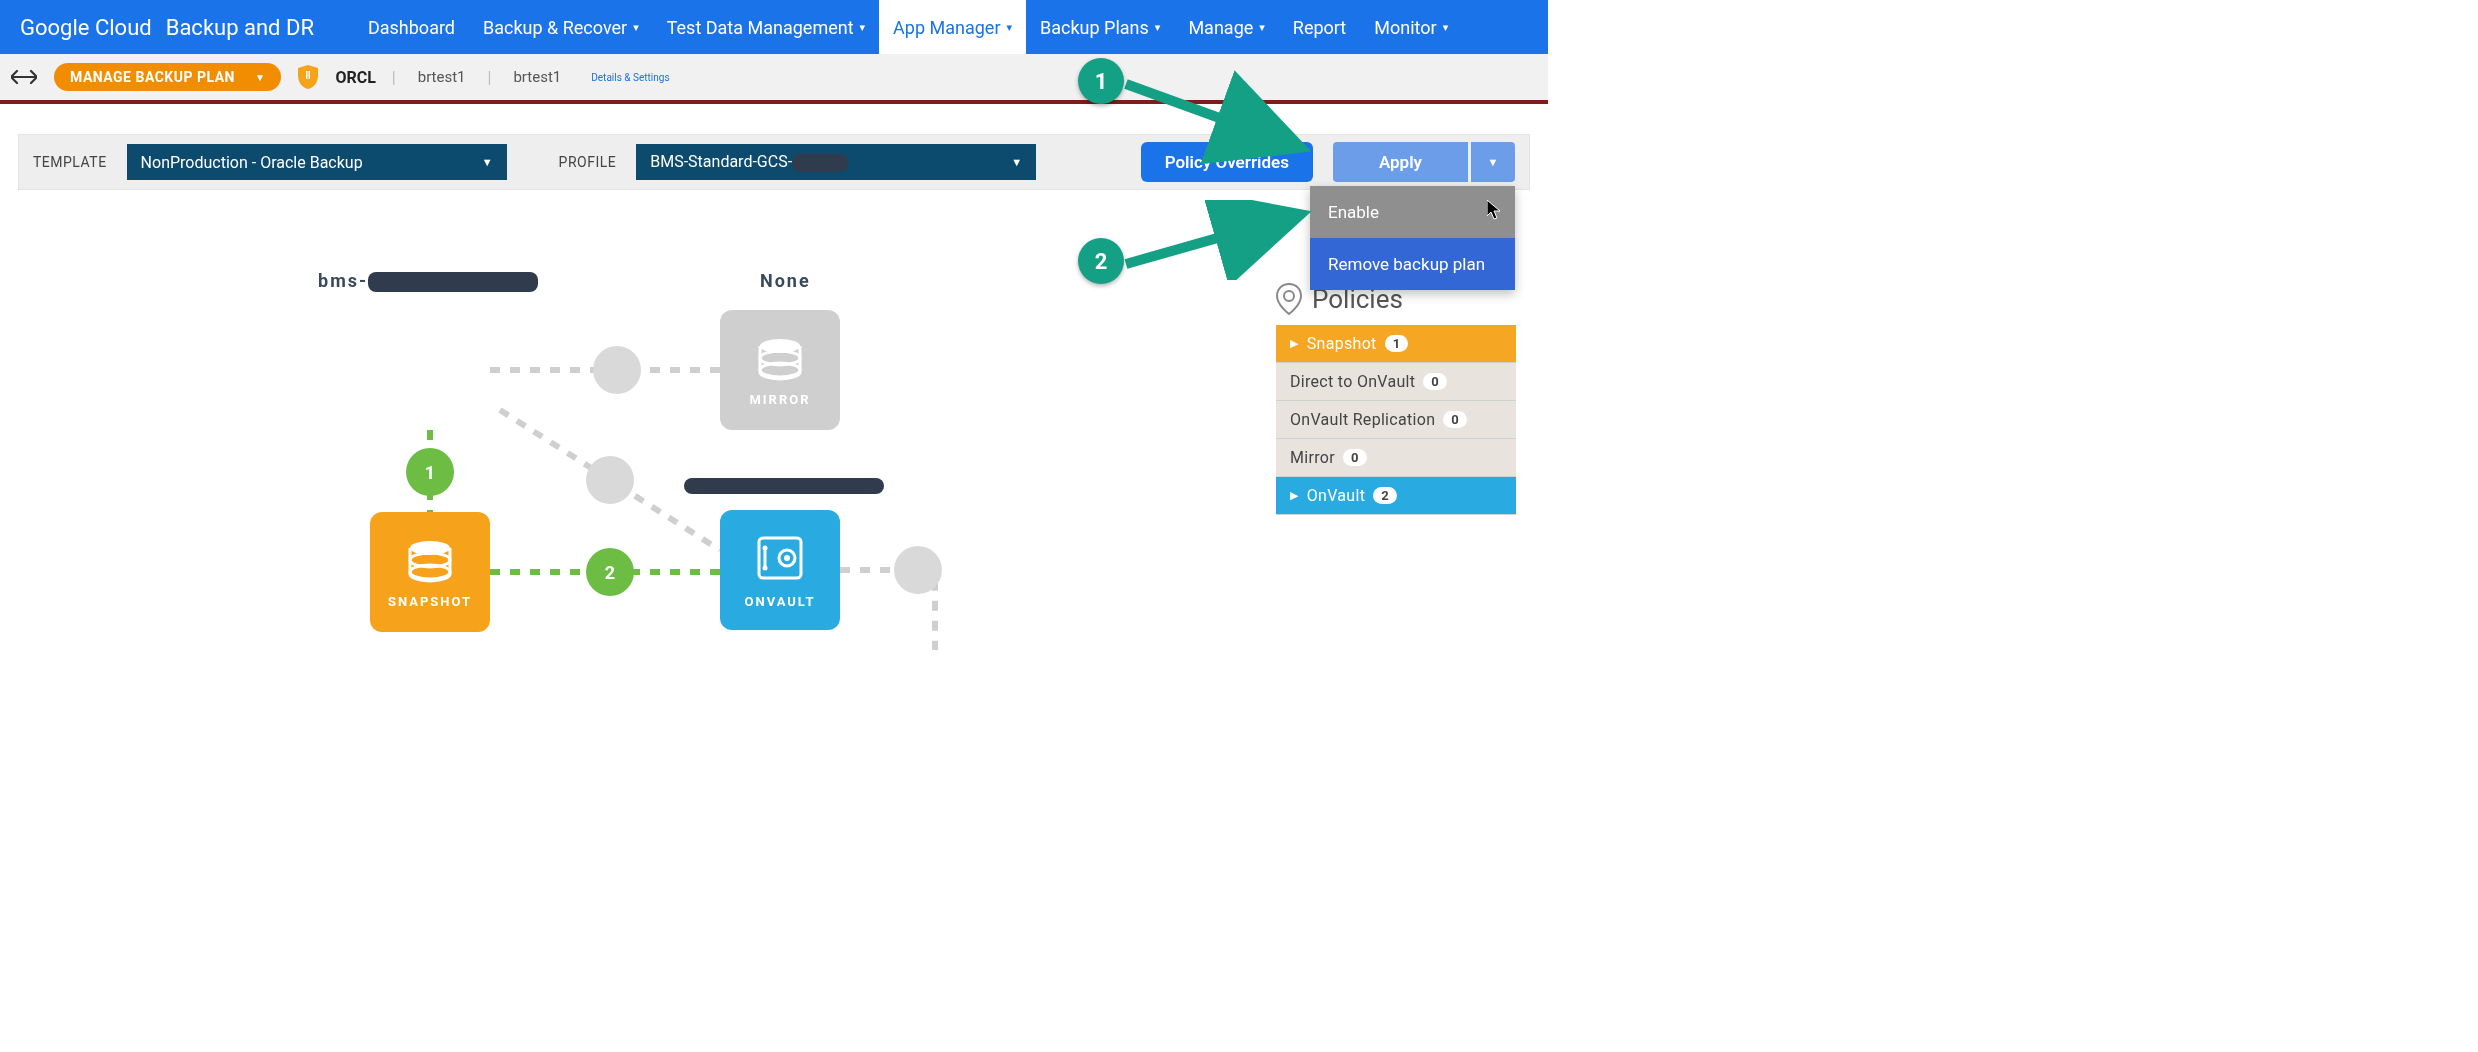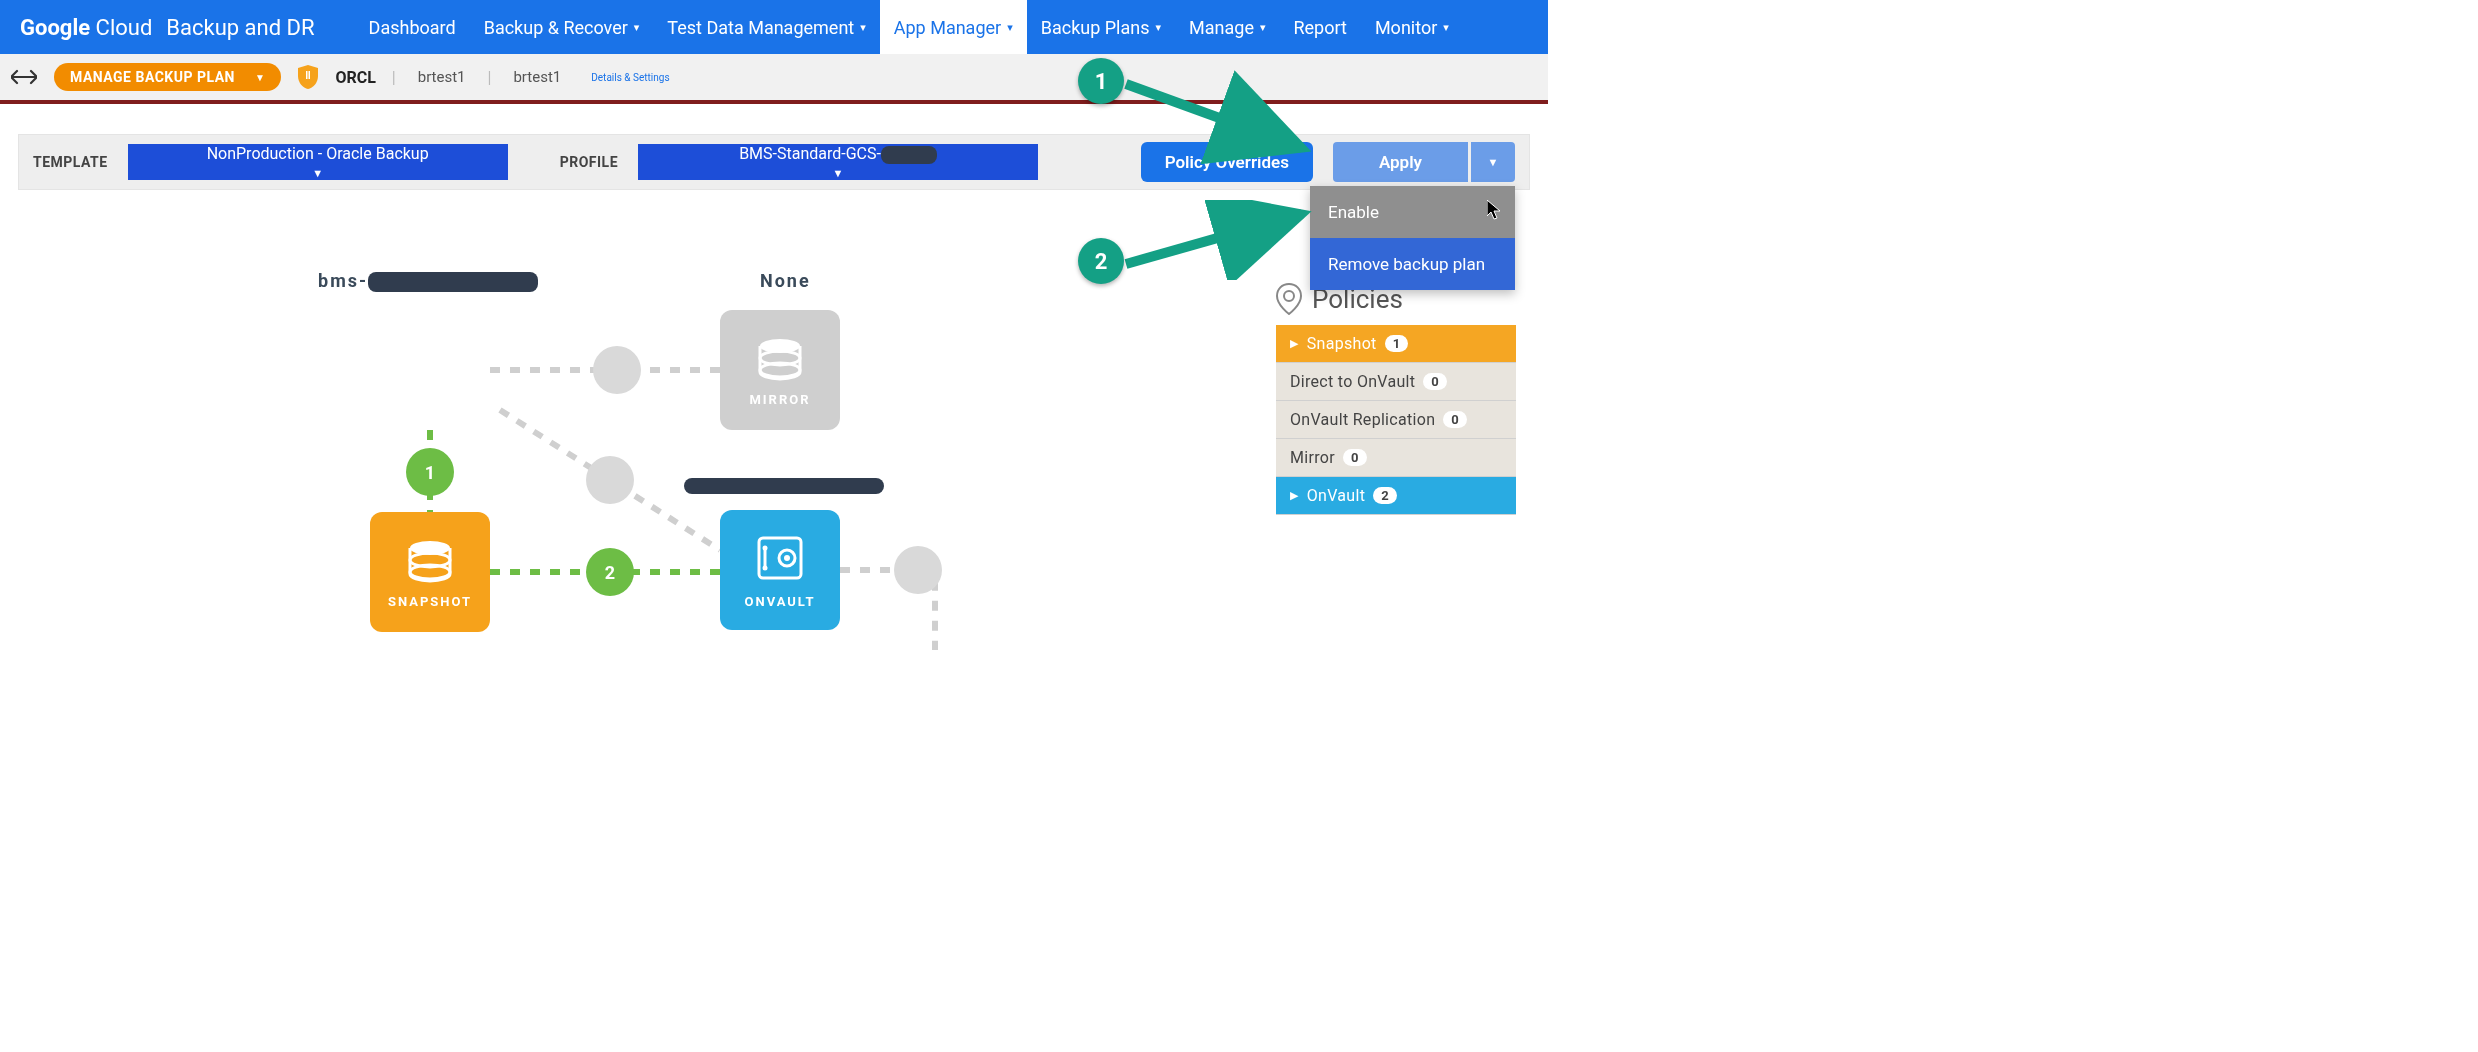--- a/index.html
+++ b/index.html
@@ -16,21 +16,21 @@
   .topnav {
     background: #1a73e8;
     height: 54px;
     display: flex;
     align-items: center;
     padding: 0 20px;
     color: #fff;
   }
   .logo-group { display: flex; align-items: baseline; gap: 14px; }
   .gcloud { font-size: 22px; font-weight: 400; }
-  .gcloud b { font-weight: 700; }
+  .gcloud b { font-weight: 400; }
   .bdr { font-size: 22px; font-weight: 400; }
   .nav-items { display: flex; align-items: stretch; margin-left: 40px; height: 54px; }
   .nav-item {
     display: flex; align-items: center;
     padding: 0 14px;
     font-size: 18px;
     cursor: pointer;
     gap: 6px;
   }
   .nav-item .chev { font-size: 11px; }
@@ -73,31 +73,30 @@
     margin: 30px 18px 0 18px;
     background: #eeeeee;
     border: 1px solid #e4e4e4;
     height: 56px;
     display: flex;
     align-items: center;
     padding: 0 14px;
     gap: 20px;
     position: relative;
   }
-  .fld-label { font-size: 14px; font-weight: 700; color: #444; letter-spacing: 0.5px; }
+  .fld-label { font-size: 14px; font-weight: 400; color: #444; letter-spacing: 0.5px; }
   .sel {
-    background: #1d4ed8;
+    background: #0c4a6e;
     color: #fff;
     height: 36px;
     display: flex; align-items: center; justify-content: space-between;
     padding: 0 14px;
     min-width: 380px;
     font-size: 16px;
     cursor: pointer;
-    flex-direction: column;
   }
   .sel .tri { font-size: 11px; color:#fff; }
   .spacer { flex: 1; }
   .btn {
     height: 40px;
     display:flex; align-items:center; justify-content:center;
     border-radius: 6px;
     font-size: 17px; font-weight: 600;
     cursor: pointer;
   }

